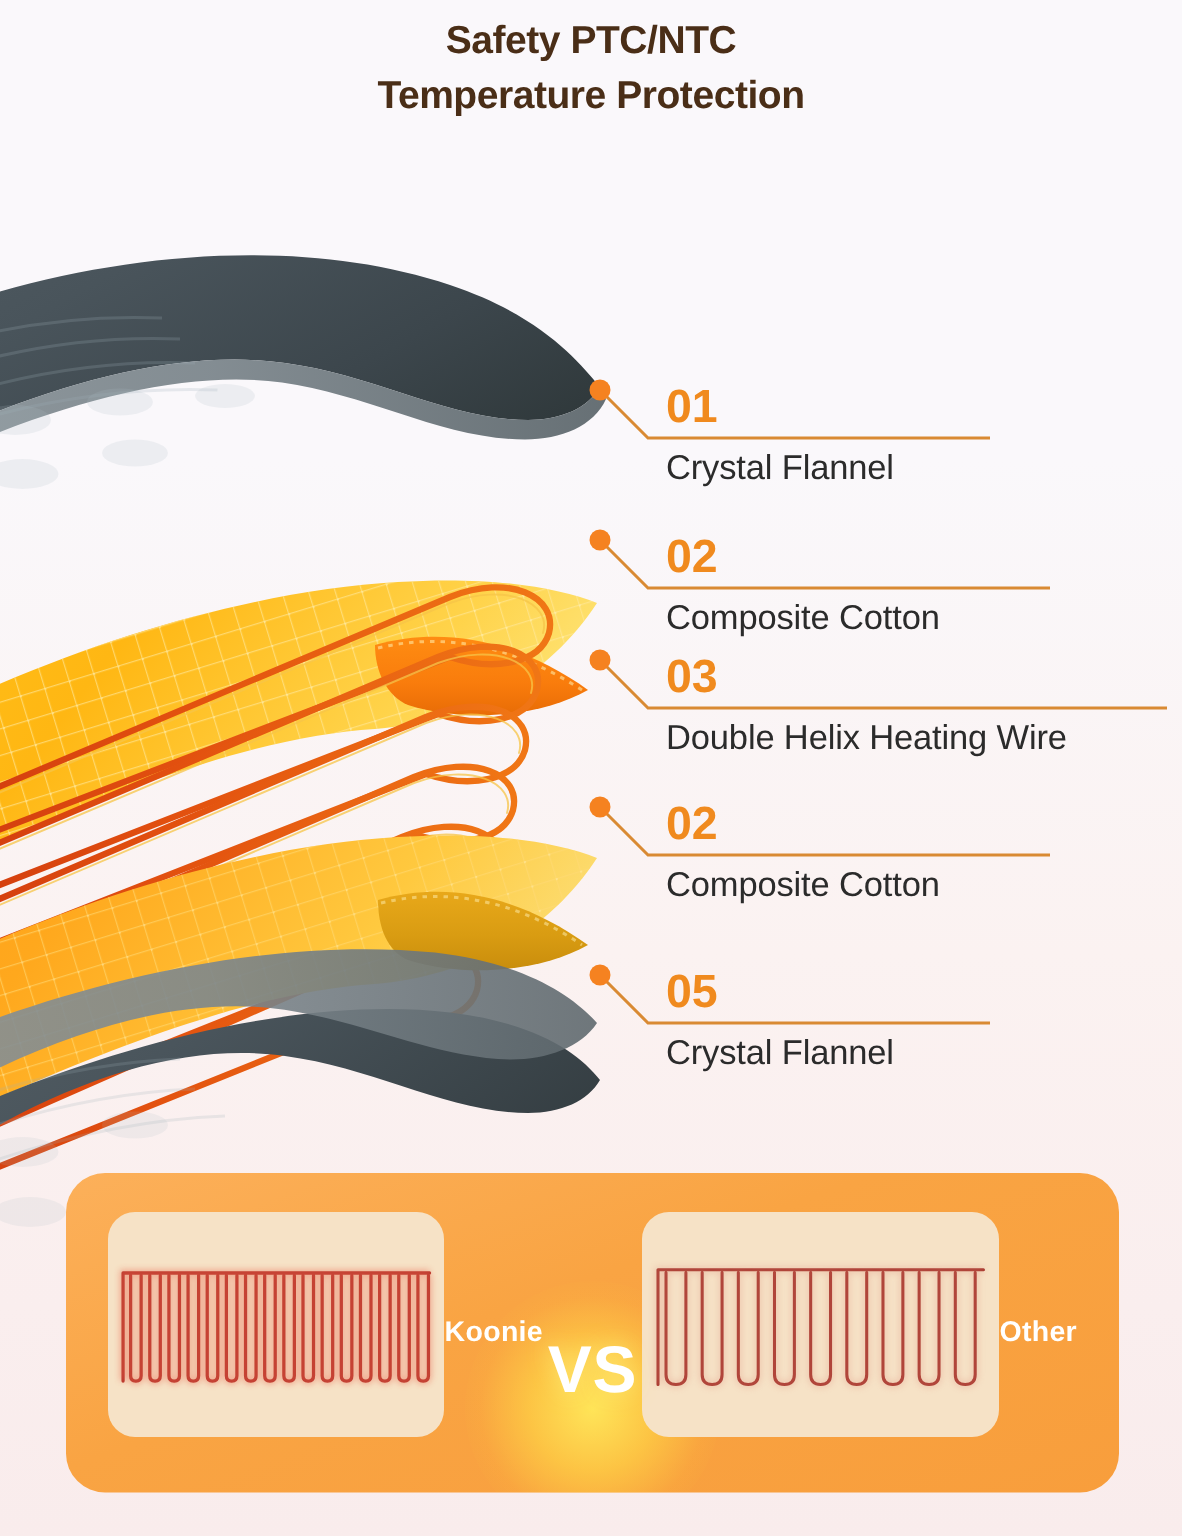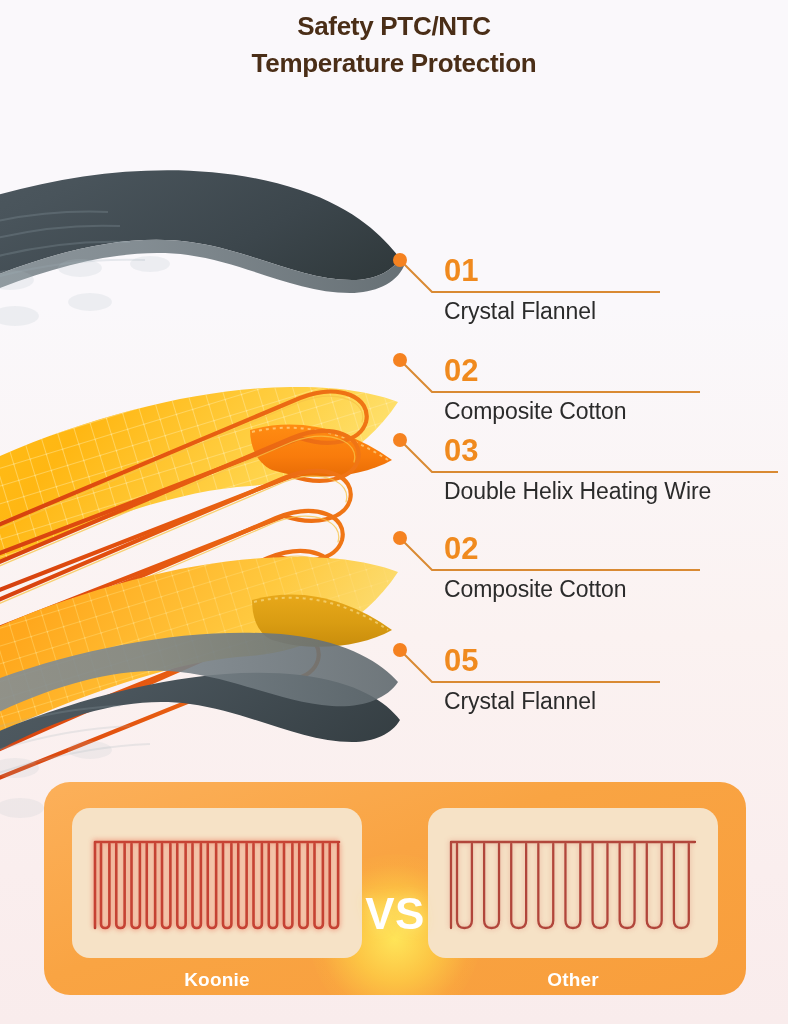--- a/index.html
+++ b/index.html
@@ -77,21 +77,21 @@
     width:170px; height:170px;
     border-radius:50%;
     background:radial-gradient(circle, rgba(255,232,90,0.95) 0%, rgba(255,219,70,0.6) 35%, rgba(255,200,60,0.12) 62%, rgba(255,200,60,0) 75%);
     pointer-events:none;
   }
   .panels {
     position:absolute; left:0; top:0; width:100%; height:100%;
     display:flex; align-items:flex-start; justify-content:space-between;
     padding:26px 28px 0 28px;
   }
-  .panel-col { width:290px; display:flex; flex-direction:column; align-items:center; }
+  .panel-col { width:290px; display:flex; flex-direction:row; align-items:center; }
   .wire-panel {
     width:290px; height:150px;
     background:#f6e2c6;
     border-radius:18px;
     display:flex; align-items:center; justify-content:center;
     overflow:hidden;
   }
   .wire-panel svg { display:block; }
   .panel-brand {
     margin-top:11px;

